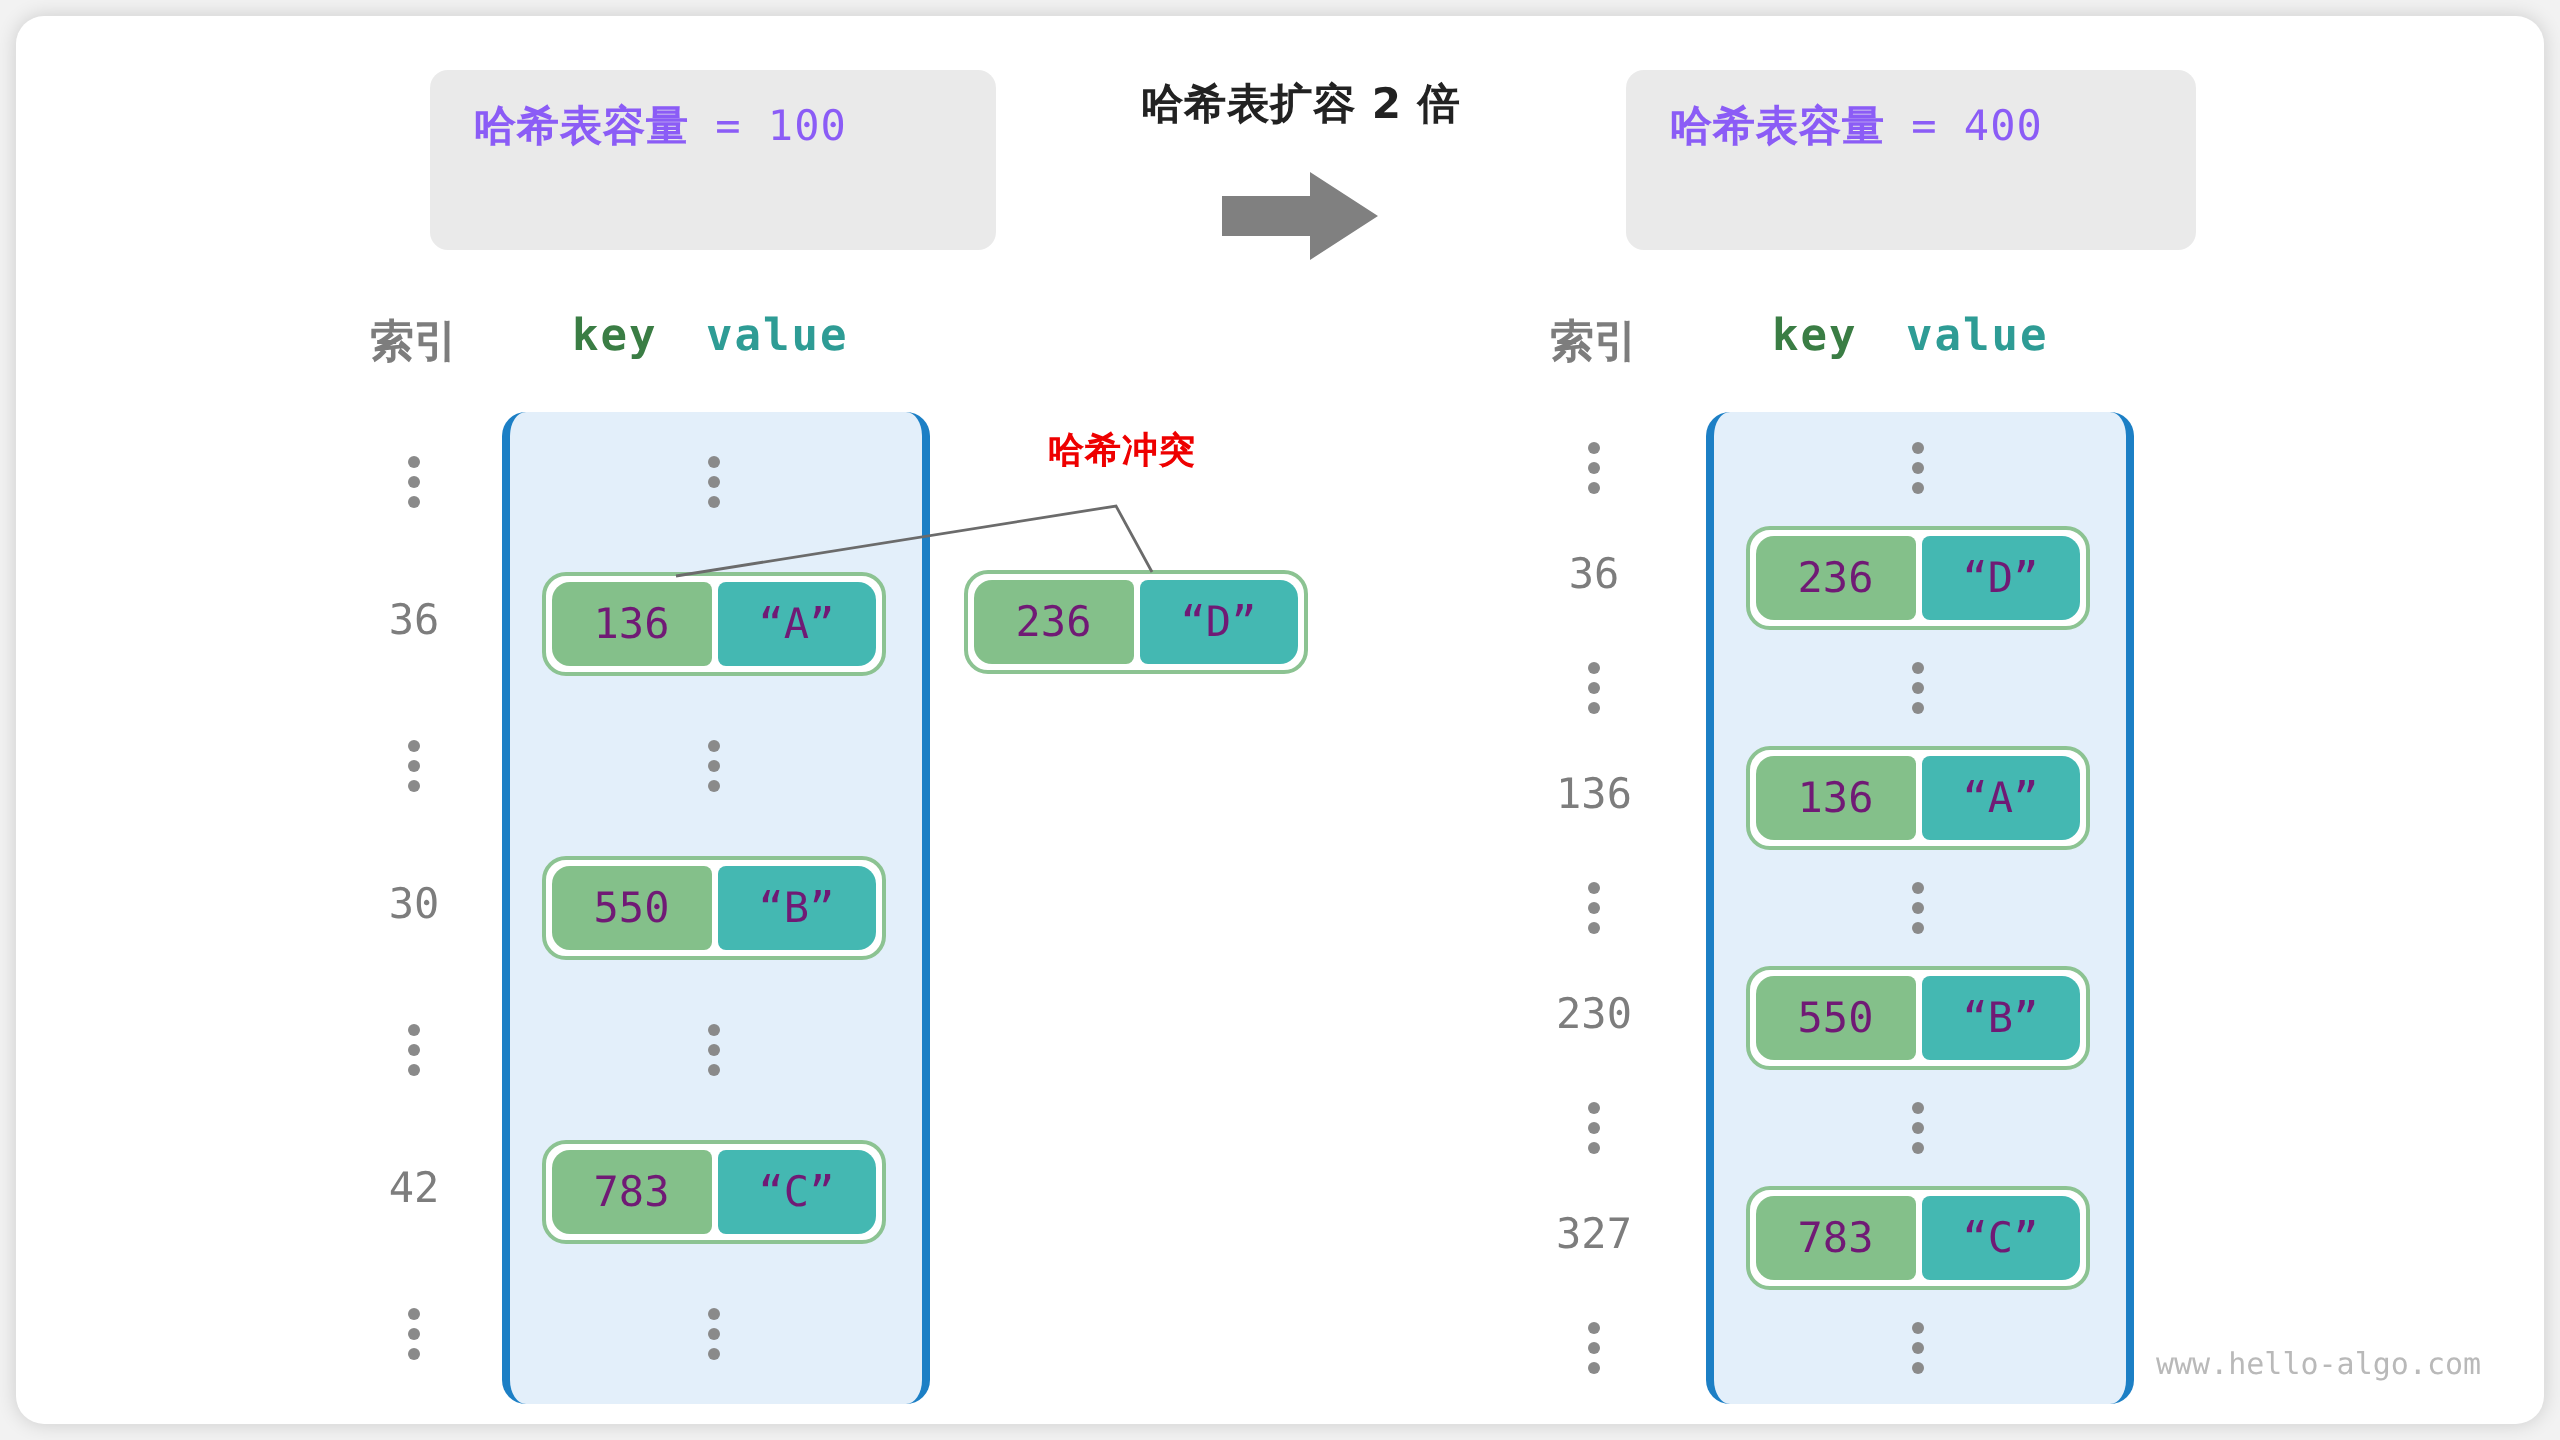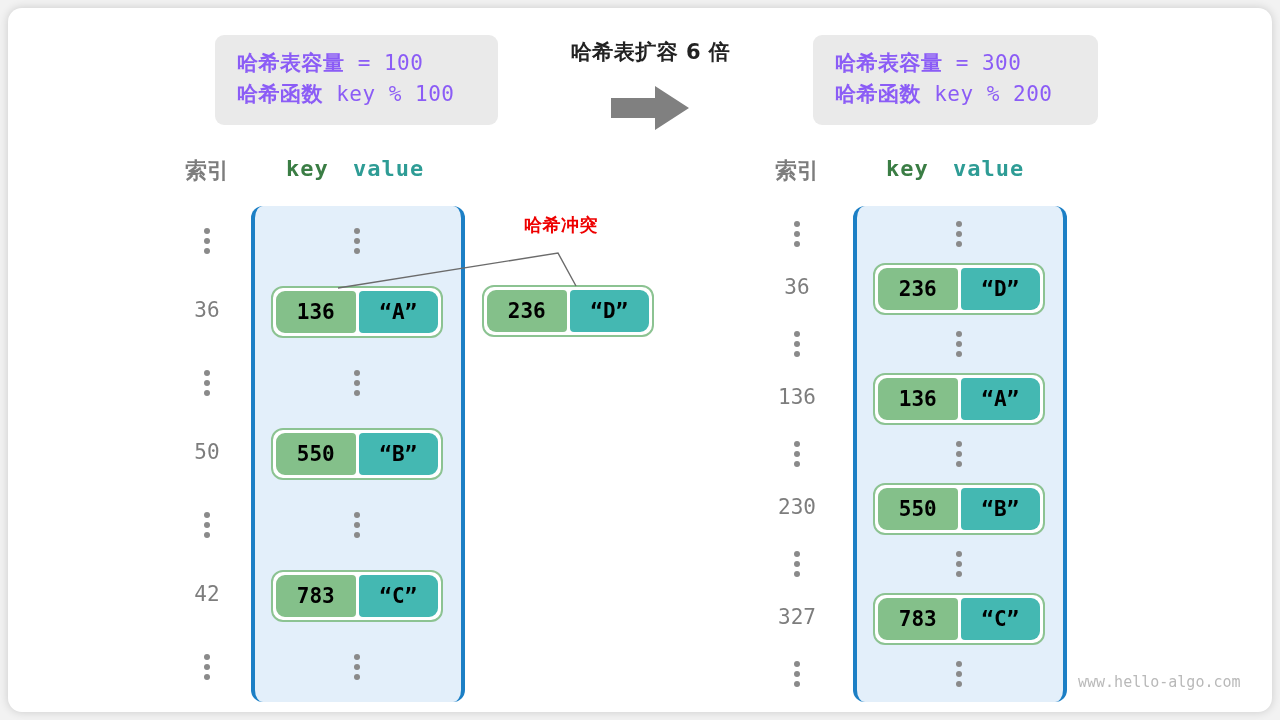--- a/index.html
+++ b/index.html
@@ -145,24 +145,23 @@
     display: flex;
     padding: 3px;
   }
   .pair .kbox, .pair .vbox {
     flex: 1 1 50%;
     display: flex;
     align-items: center;
     justify-content: center;
     font-family: "DejaVu Sans Mono", monospace;
     font-size: 21px;
-    color: #000000;
+    color: #701a75;
     white-space: pre;
     box-sizing: border-box;
-    font-weight: bold;
   }
   .pair .kbox {
     background: #84c08a;
     border-radius: 9px 4px 4px 9px;
     margin-right: 3px;
   }
   .pair .vbox {
     background: #44b8b2;
     border-radius: 4px 9px 9px 4px;
   }
@@ -200,31 +199,29 @@
   }
 </style>
 </head>
 <body>
 
 <div id="canvas">
   <div id="card">
 
     <div class="info-box" id="info-left">
       <div class="info-line"><span class="info-label">哈希表容量</span><span class="info-code"> = 100</span></div>
-      <div class="info-line"><span class="info-label">哈希函数</span><span class="info-code"> key % 100</span></div>
     </div>
 
-    <div id="caption">哈希表扩容 6 倍</div>
+    <div id="caption">哈希表扩容 2 倍</div>
     <svg id="arrow" viewBox="0 0 78 44">
       <polygon points="0,12 44,12 44,0 78,22 44,44 44,32 0,32" fill="#808080"></polygon>
     </svg>
 
     <div class="info-box" id="info-right">
-      <div class="info-line"><span class="info-label">哈希表容量</span><span class="info-code"> = 300</span></div>
-      <div class="info-line"><span class="info-label">哈希函数</span><span class="info-code"> key % 200</span></div>
+      <div class="info-line"><span class="info-label">哈希表容量</span><span class="info-code"> = 400</span></div>
     </div>
 
     <div class="col-head head-index" style="left:170px; top:148px; width:58px; text-align:center;">索引</div>
     <div class="col-head head-kv kw-key" style="left:278px; top:148px;">key</div>
     <div class="col-head head-kv kw-value" style="left:345px; top:148px;">value</div>
 
     <div class="col-head head-index" style="left:760px; top:148px; width:58px; text-align:center;">索引</div>
     <div class="col-head head-kv kw-key" style="left:878px; top:148px;">key</div>
     <div class="col-head head-kv kw-value" style="left:945px; top:148px;">value</div>
 
@@ -248,21 +245,21 @@
         <div class="vdots" style="left: 196px; top: 362.143px;">
           <i></i>
           <i></i>
           <i></i>
         </div>
         <div class="vdots" style="left: 346px; top: 362.143px;">
           <i></i>
           <i></i>
           <i></i>
         </div>
-        <div class="idx" style="left: 170px; width: 58px; top: 432px;">50</div>
+        <div class="idx" style="left: 170px; width: 58px; top: 432px;">30</div>
         <div class="pair" style="left: 263px; width: 172px; top: 420px;">
           <div class="kbox">550</div>
           <div class="vbox">“B”</div>
         </div>
         <div class="vdots" style="left: 196px; top: 503.857px;">
           <i></i>
           <i></i>
           <i></i>
         </div>
         <div class="vdots" style="left: 346px; top: 503.857px;">

